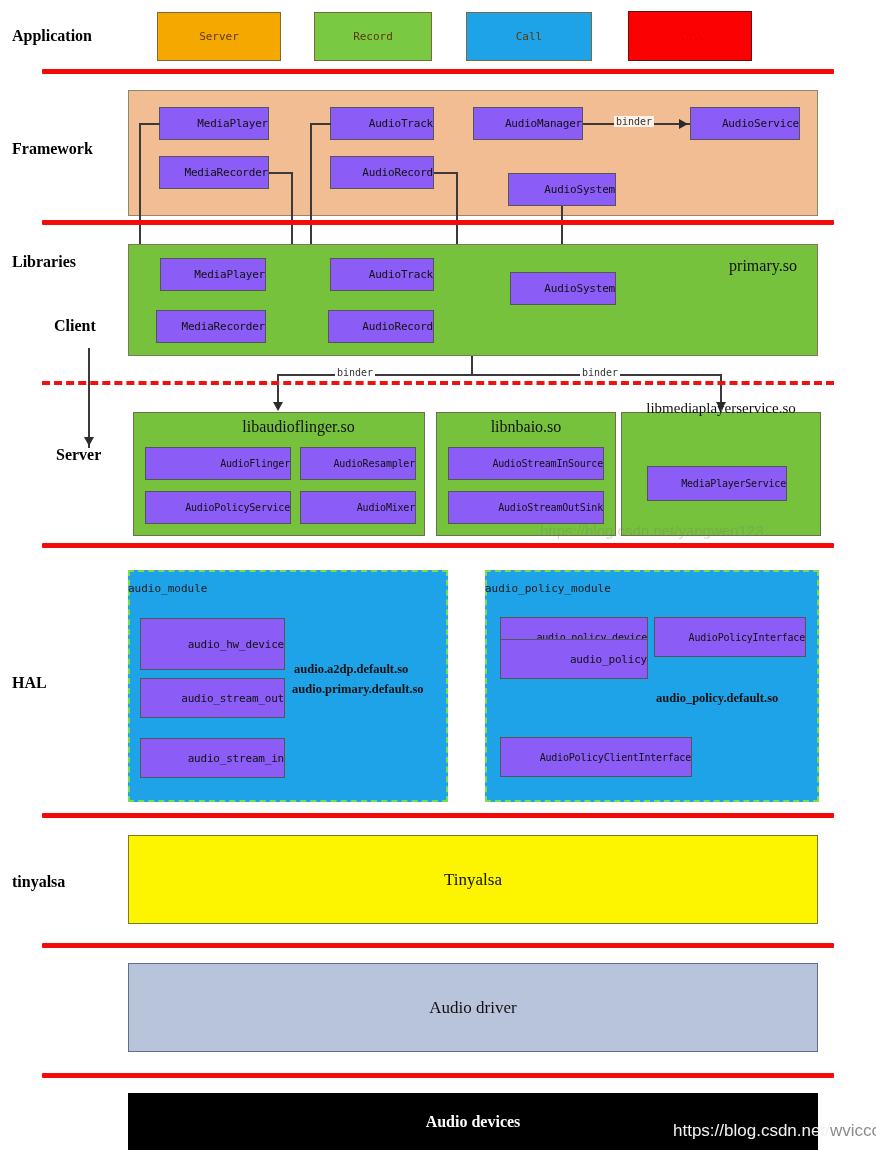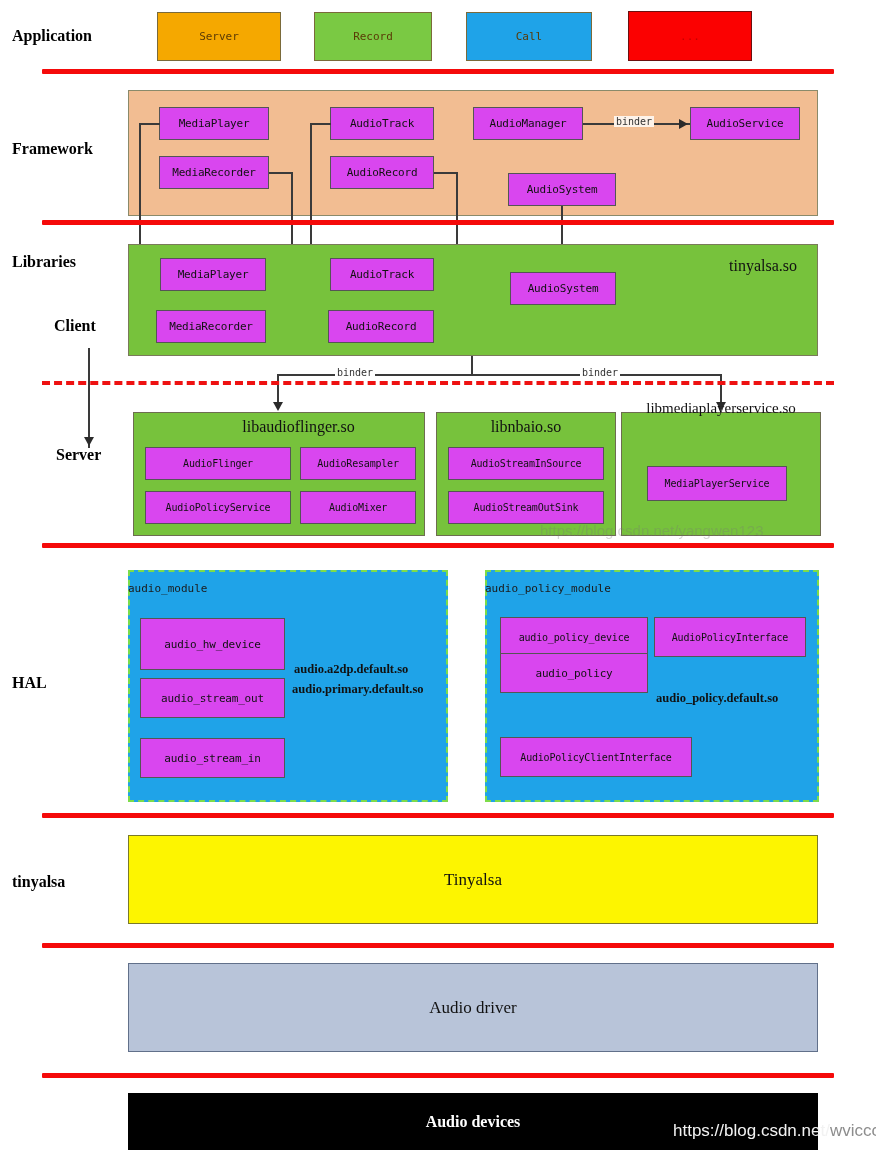--- a/index.html
+++ b/index.html
@@ -89,25 +89,25 @@
   }
   .layer-devices {
     position: absolute;
     background: #000000;
     border: 1px solid #000000;
   }
 
   
   .cbox {
     position: absolute;
-    background: #d946ef;
+    background: #8b5cf6;
     border: 1px solid #555555;
     display: flex;
     align-items: center;
-    justify-content: center;
+    justify-content: flex-end;
     font-family: "DejaVu Sans Mono", monospace;
     font-size: 11px;
     color: #111;
     white-space: nowrap;
     letter-spacing: -0.2px;
   }
   .cbox.small { font-size: 10px; }
 
   
   .panel-title {
@@ -278,21 +278,21 @@
   <div class="hline" style="left:440px; top:327px; width:17px;"></div>
   <div class="arrow-left" style="left:432px; top:322.5px;"></div>
 
   <div class="vline" style="left:561px; top:206px; height:62px;"></div>
   <div class="arrow-down" style="left:556.5px; top:263px;"></div>
 
   <div class="divider" style="left:42px; top:220px; width:792px;"></div>
 
   <div class="layer-libraries" style="left:128px; top:244px; width:690px; height:112px;"></div>
 
-  <div class="panel-title" style="left:708px; top:257px; width:110px;">tinyalsa.so</div>
+  <div class="panel-title" style="left:708px; top:257px; width:110px;">primary.so</div>
 
   <div class="cbox" style="left:160px; top:258px; width:106px; height:33px;">
     <span>MediaPlayer</span>
   </div>
   <div class="cbox" style="left:156px; top:310px; width:110px; height:33px;">
     <span>MediaRecorder</span>
   </div>
   <div class="cbox" style="left:330px; top:258px; width:104px; height:33px;">
     <span>AudioTrack</span>
   </div>
@@ -364,21 +364,21 @@
   <div class="side-note" style="left:292px; top:681px;">audio.primary.default.so</div>
 
   <div class="hal-group" style="left:485px; top:570px; width:334px; height:232px;"></div>
   <div class="mono-title" style="left:485px; top:582px; width:334px;">audio_policy_module</div>
   <div class="cbox small" style="left:500px; top:617px; width:148px; height:40px;">
     <span>audio_policy_device</span>
   </div>
   <div class="cbox small" style="left:654px; top:617px; width:152px; height:40px;">
     <span>AudioPolicyInterface</span>
   </div>
-  <div class="cbox" style="left:500px; top:653px; width:148px; height:40px;">
+  <div class="cbox" style="left:500px; top:639px; width:148px; height:40px;">
     <span>audio_policy</span>
   </div>
   <div class="cbox small" style="left:500px; top:737px; width:192px; height:40px;">
     <span>AudioPolicyClientInterface</span>
   </div>
   <div class="side-note" style="left:656px; top:690px;">audio_policy.default.so</div>
 
   <div class="divider" style="left:42px; top:813px; width:792px;"></div>
 
   <div class="layer-tiny" style="left:128px; top:835px; width:690px; height:89px;">

